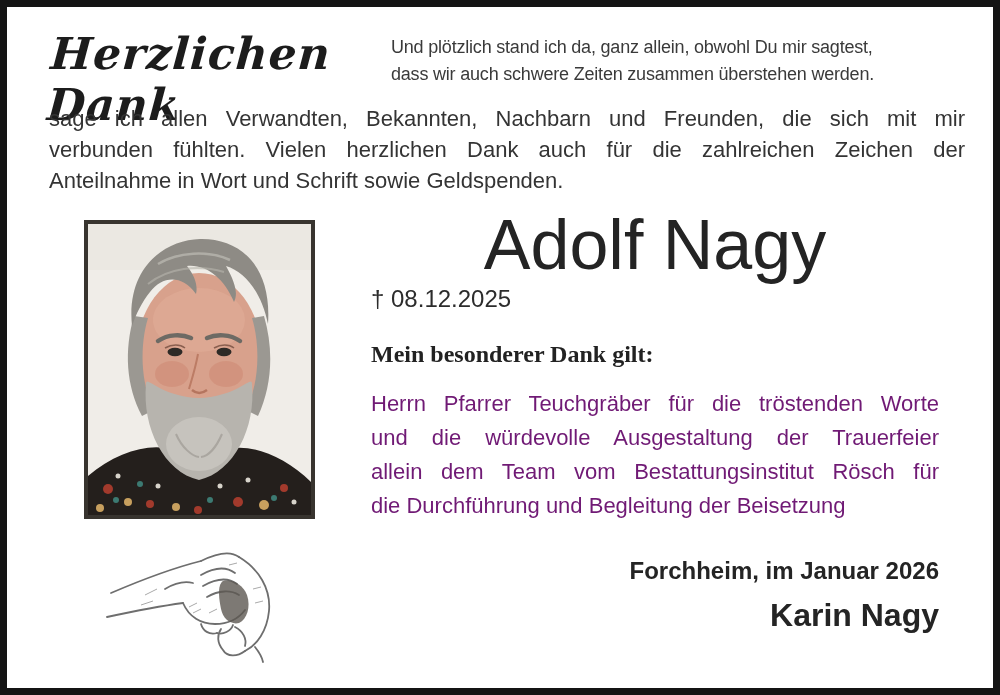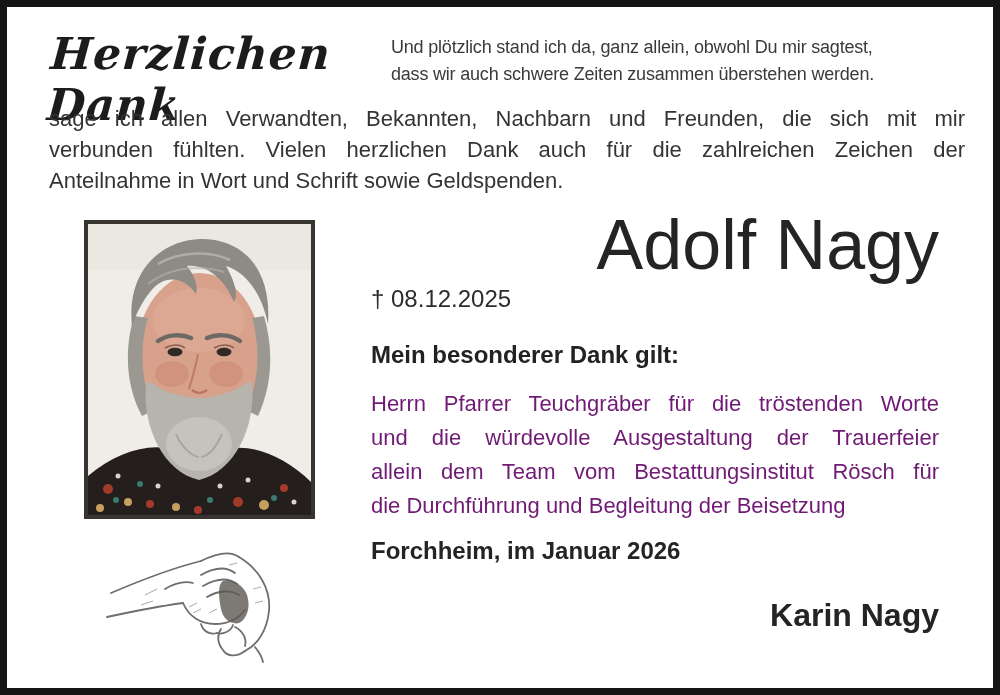--- a/index.html
+++ b/index.html
@@ -32,38 +32,38 @@
     font-size:22px; line-height:31px; color:#343434;
   }
   .jline{ text-align:justify; text-align-last:justify; }
   .photo-frame{
     left:77px; top:213px; width:223px; height:291px;
     border:4px solid #38342f; background:#f0ede8;
   }
   .photo-frame svg{display:block;}
   .deceased-name{
     left:364px; top:200px; width:568px;
-    font-size:70px; line-height:1.1; text-align:right;
+    font-size:70px; line-height:1.1; text-align:center;
     color:#242424; font-weight:400;
   }
   .death-date{
     left:364px; top:278px; width:568px;
     font-size:24px; text-align:left; color:#2c2c2c;
   }
   .thanks-heading{
     left:364px; top:334px; width:568px;
-    font-size:24px; font-weight:700; color:#222222;
+    font-size:24px; font-weight:700; color:#222222;font-family:Liberation Serif, serif;
   }
   .thanks{
     left:364px; top:380px; width:568px;
     font-size:22px; line-height:34px; color:#701a75;
   }
   .place-date{
-    left:364px; top:530px; width:568px;
-    font-size:24px; font-weight:700; text-align:left; color:#242424;
+    left:364px; top:550px; width:568px;
+    font-size:24px; font-weight:700; text-align:right; color:#242424;
   }
   .mourner-name{
     left:364px; top:590px; width:568px;
     font-size:32px; font-weight:700; text-align:right; color:#242424;
   }
   .hands{ left:98px; top:522px; width:180px; height:138px; }
 </style>
 </head>
 <body>
 

